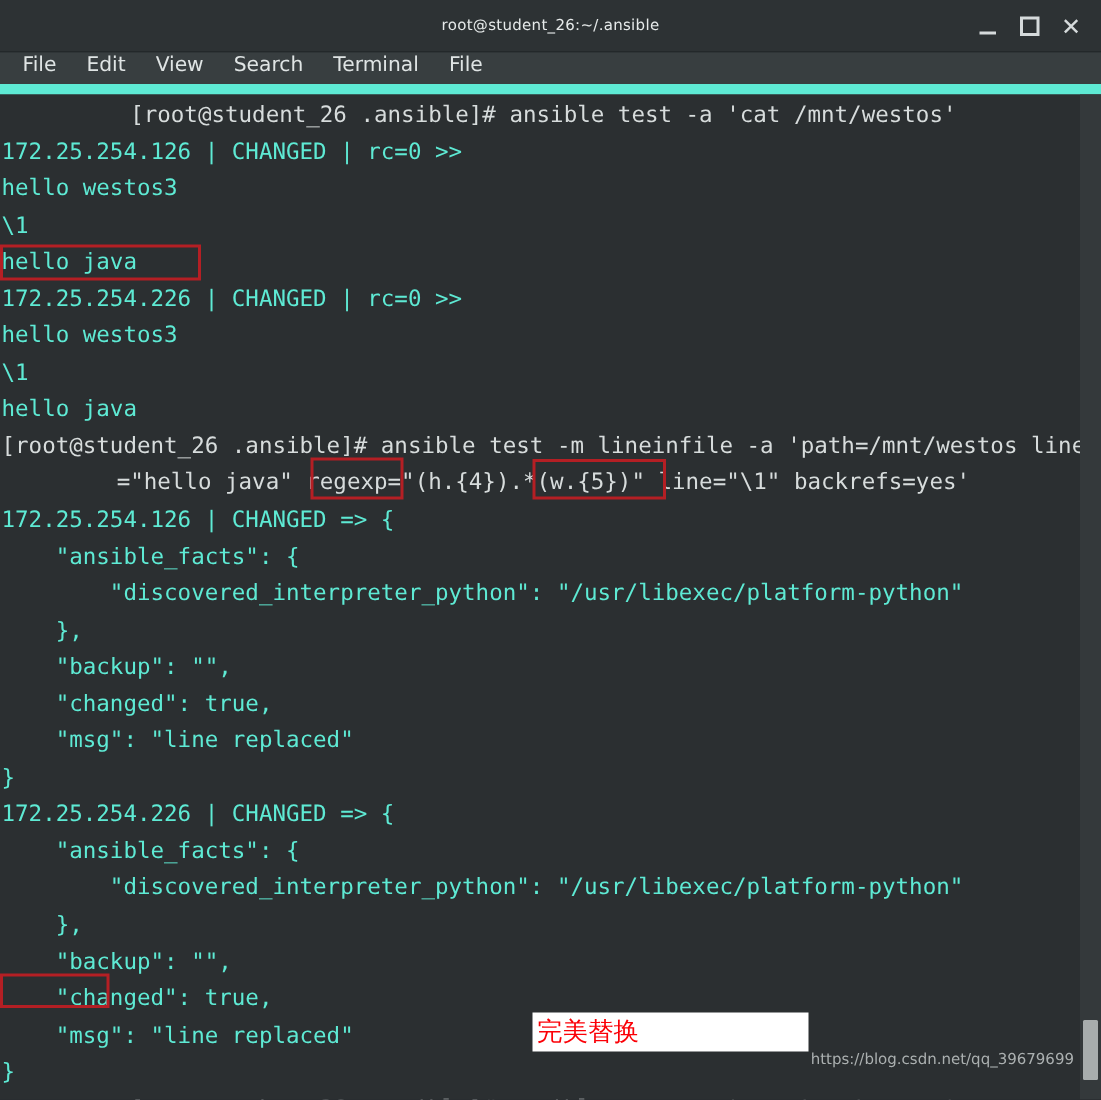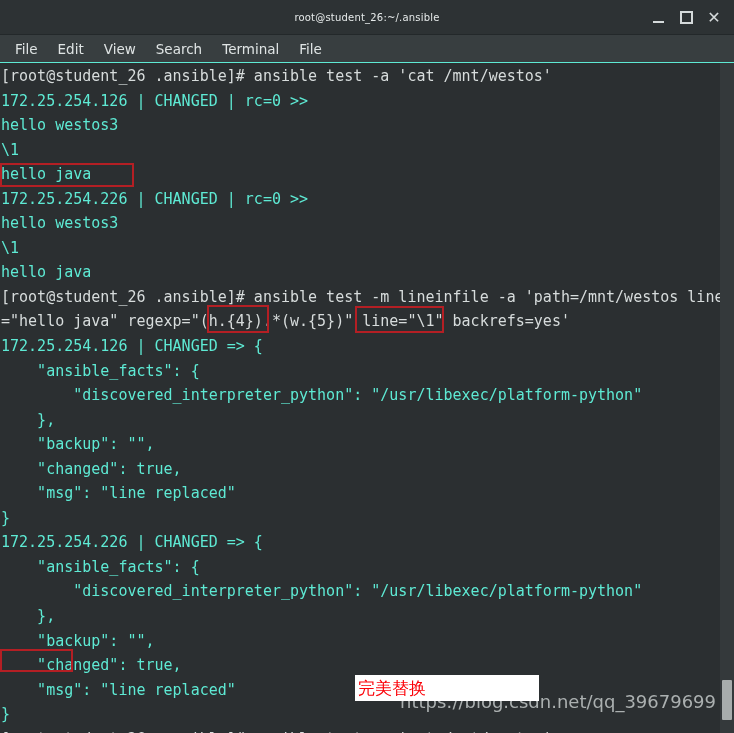--- a/index.html
+++ b/index.html
@@ -31,23 +31,23 @@
     color:#d5dadb;font-size:13px;line-height:1;cursor:default;
   }
   .wbtn .dash{display:block;width:11px;height:2px;background:#d5dadb;margin-top:8px;}
   .wbtn .sq{display:block;width:9px;height:9px;border:2px solid #d5dadb;}
   .wbtn .ex{display:block;font-size:16px;font-weight:bold;color:#d5dadb;line-height:1;}
 
   
   .menubar{
     position:absolute;left:0;top:35px;width:734px;height:28px;
     background:#383e40;
-    display:flex;align-items:center;
+    display:flex;align-items:flex-start;
     box-sizing:border-box;
-    border-bottom:1px solid #5eead4;
+    border-bottom:7px solid #5eead4;
   }
   .menu-item{
     color:#dfe4e4;font-size:13.5px;
     padding:0 9px;margin-left:2px;
     font-family:"DejaVu Sans","Liberation Sans",sans-serif;
     cursor:default;white-space:nowrap;
   }
   .menu-item:first-child{margin-left:6px;}
 
   
@@ -57,42 +57,42 @@
   }
   .screen{
     position:absolute;left:0;top:0;
     padding:1px 0 0 1px;
     font-family:"DejaVu Sans Mono","Liberation Mono",monospace;
     font-size:15px;
     line-height:24.55px;
     white-space:pre;
   }
   .ln{height:24.55px;white-space:pre;}
-  .c-prompt{color:#d7dcdc;}
+  .c-prompt{color:#d7dcdc;text-align:center;}
   .c-out{color:#5eead4;}
 
   
   .redbox{
     position:absolute;border:2px solid #b41f24;
     box-sizing:border-box;pointer-events:none;
   }
   .whitebox{
     position:absolute;background:#ffffff;box-sizing:border-box;
     display:flex;align-items:center;
   }
   .whitebox span{
     color:#fb0007;font-size:17px;padding-left:3px;
     font-family:"DejaVu Sans","Liberation Sans",sans-serif;
     line-height:1;white-space:nowrap;
   }
 
   
   .watermark{
     position:absolute;right:18px;bottom:21px;
-    color:#b6bbbb;font-size:18px;
+    color:#b6bbbb;font-size:10px;
     font-family:"DejaVu Sans","Liberation Sans",sans-serif;
     white-space:nowrap;opacity:.92;
   }
 
   
   .sbar{
     position:absolute;right:0;top:63px;width:14px;height:670px;
     background:#34393b;
   }
   .sthumb{

